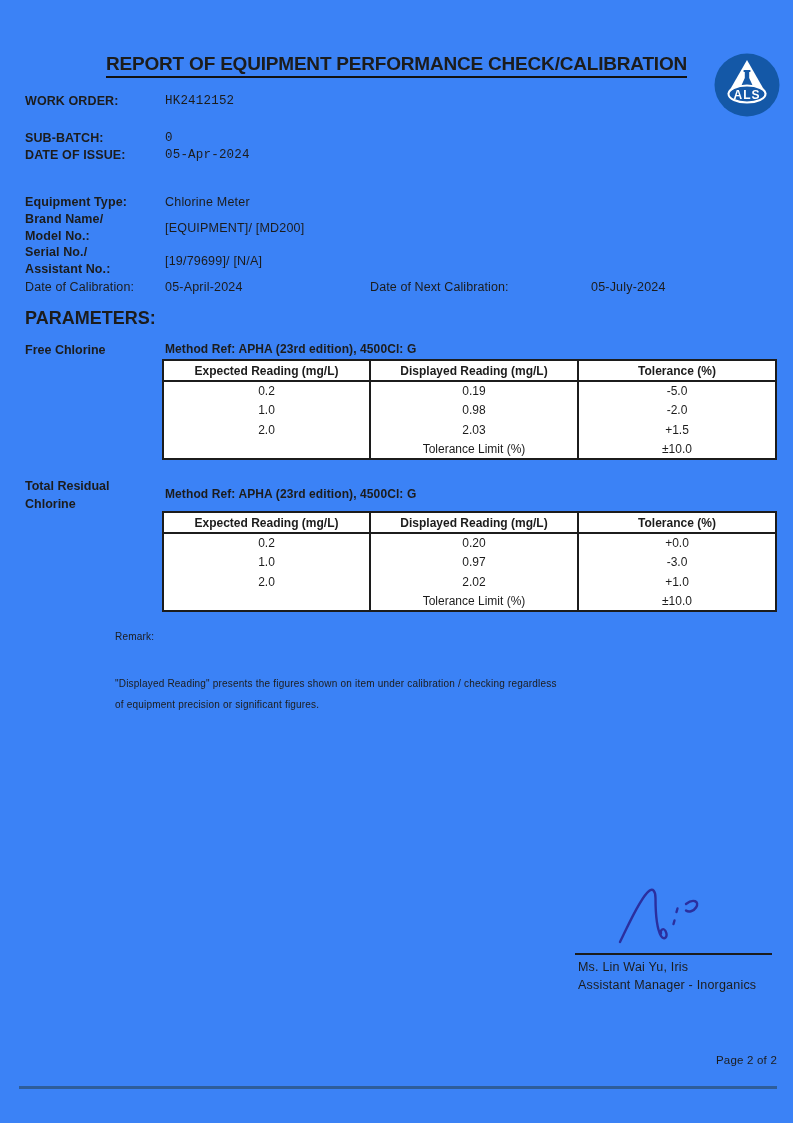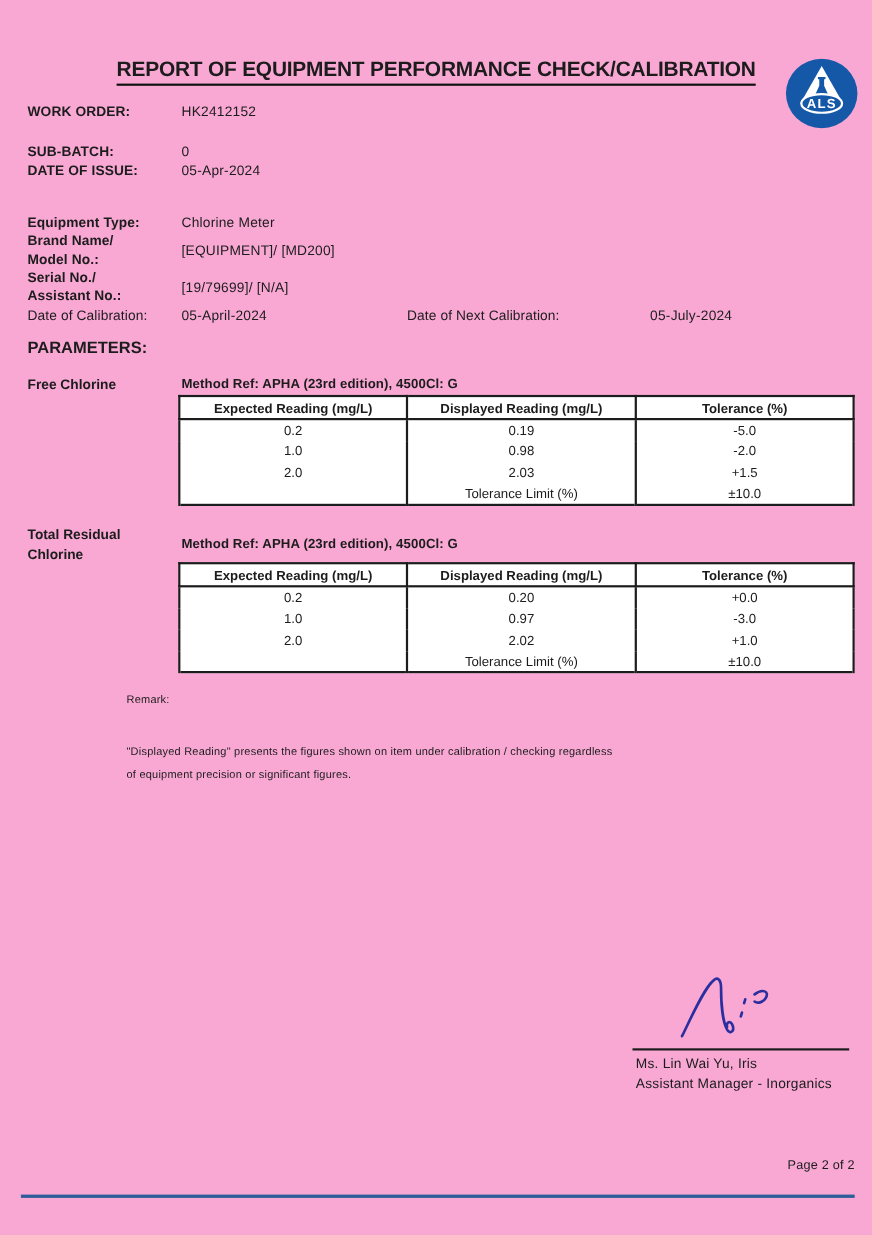--- a/index.html
+++ b/index.html
@@ -7,56 +7,56 @@
     --footer-line-blue:#2e5d9a;
     --signature-blue:#2b2f9e;
     --text:#1c1c1c;
   }
   *{margin:0;padding:0;box-sizing:border-box;}
   html,body{background:#fff;}
   body{font-family:"Liberation Sans",sans-serif;color:var(--text);}
   .page{
     position:relative;
     width:793px;height:1123px;
-    background:#f9a8d4;
+    background:#3b82f6;
     overflow:hidden;
     margin:0 auto;
   }
   
   .title-wrap{position:absolute;left:0;right:0;top:53px;text-align:center;}
   .title{
     display:inline-block;
     font-size:19px;font-weight:700;letter-spacing:-0.2px;
     border-bottom:2.5px solid #111;
     padding-bottom:1px;
   }
   
   .logo{position:absolute;top:53px;right:13px;width:66px;height:64px;}
   
   .field-row{display:flex;align-items:flex-start;}
   .flabel{width:140px;flex:0 0 140px;font-weight:700;font-size:12.5px;letter-spacing:0.1px;}
-  .fvalue{font-size:12.5px;letter-spacing:0.2px;}
+  .fvalue{font-size:12.5px;letter-spacing:0.2px;font-family:Liberation Mono, monospace;}
   .work-order{position:absolute;left:25px;top:94px;right:20px;}
   .info-block{position:absolute;left:25px;top:129px;right:20px;}
   .info-block .field-row{height:17.5px;align-items:center;}
   
   .equip-block{position:absolute;left:25px;top:193px;right:20px;font-size:12.5px;}
   .equip-row{display:flex;}
   .elabel{width:140px;flex:0 0 140px;font-weight:700;letter-spacing:0.1px;line-height:16.5px;}
   .evalue{letter-spacing:0.2px;}
   .equip-row.single{height:18px;align-items:center;}
   .equip-row.double{height:33px;align-items:center;}
   .equip-row.double .elabel{align-self:flex-start;}
   .date-row{display:flex;height:18px;align-items:center;margin-top:1px;}
   .date-row .c1{width:140px;flex:0 0 140px;letter-spacing:0.1px;}
   .date-row .c2{width:205px;flex:0 0 205px;letter-spacing:0.2px;}
   .date-row .c3{width:210px;flex:0 0 210px;letter-spacing:0.1px;}
   .date-row .c4{letter-spacing:0.2px;margin-left:11px;}
   
-  .parameters{position:absolute;left:25px;top:308px;font-weight:700;font-size:15px;}
+  .parameters{position:absolute;left:25px;top:308px;font-weight:700;font-size:18px;}
   
   .section-label-1{position:absolute;left:25px;top:343px;font-weight:700;font-size:12.5px;}
   .method-1{position:absolute;left:165px;top:342px;font-weight:700;font-size:12px;letter-spacing:0.1px;}
   .table-1{position:absolute;left:162px;top:359px;}
   .section-label-2{position:absolute;left:25px;top:477px;width:118px;font-weight:700;font-size:12.5px;line-height:18px;}
   .method-2{position:absolute;left:165px;top:487px;font-weight:700;font-size:12px;letter-spacing:0.1px;}
   .table-2{position:absolute;left:162px;top:511px;}
   
   table.cal{border-collapse:collapse;table-layout:fixed;width:613px;background:#fff;}
   table.cal col.c1{width:207px;} table.cal col.c2{width:208px;} table.cal col.c3{width:198px;}

